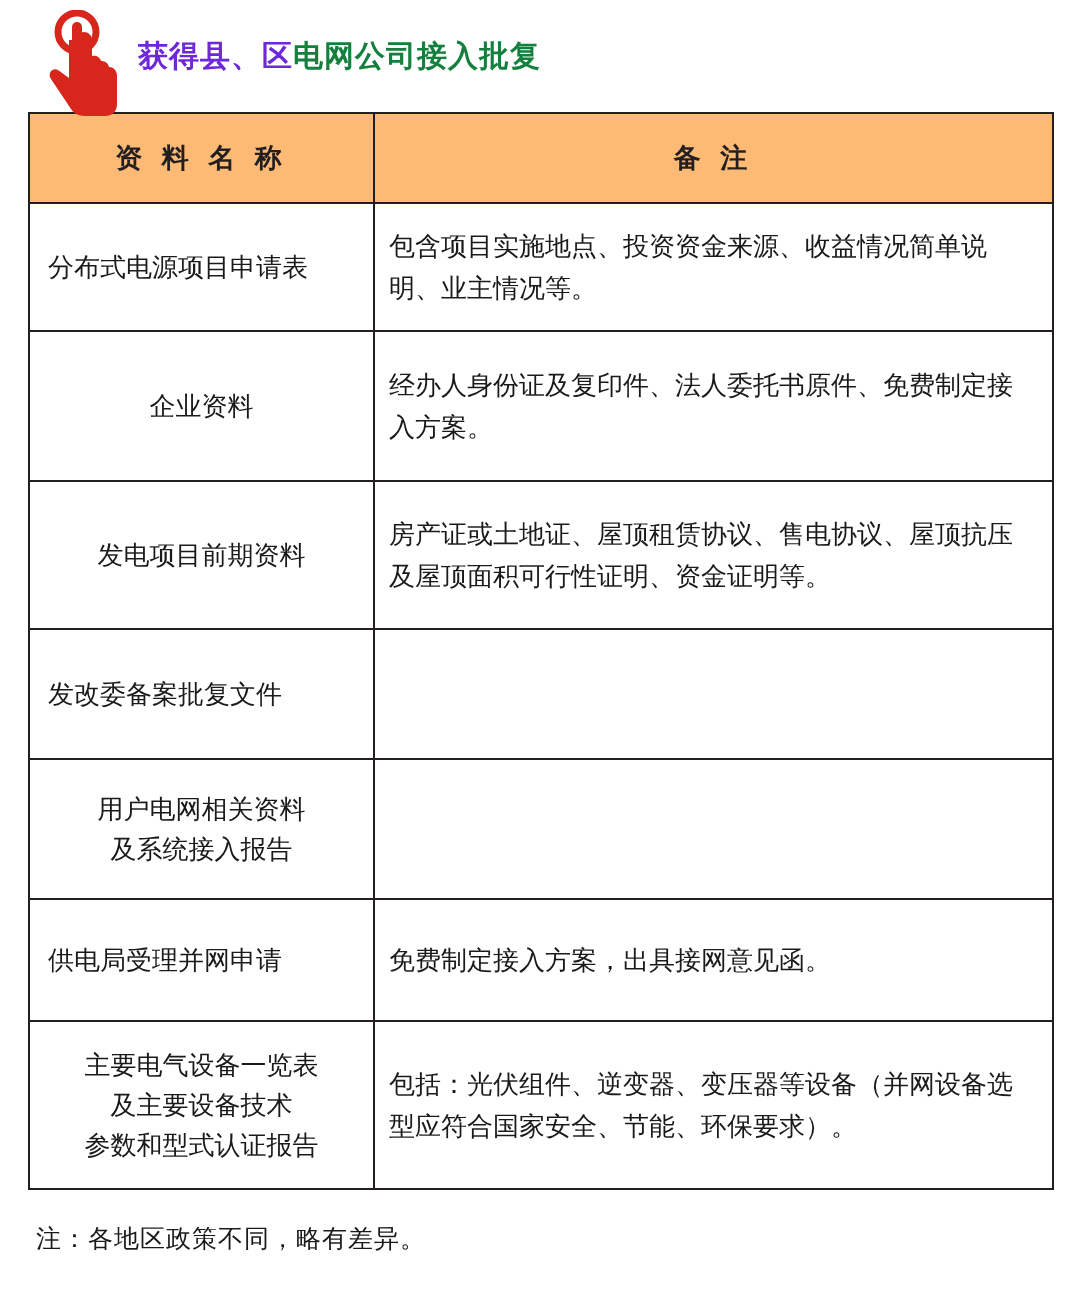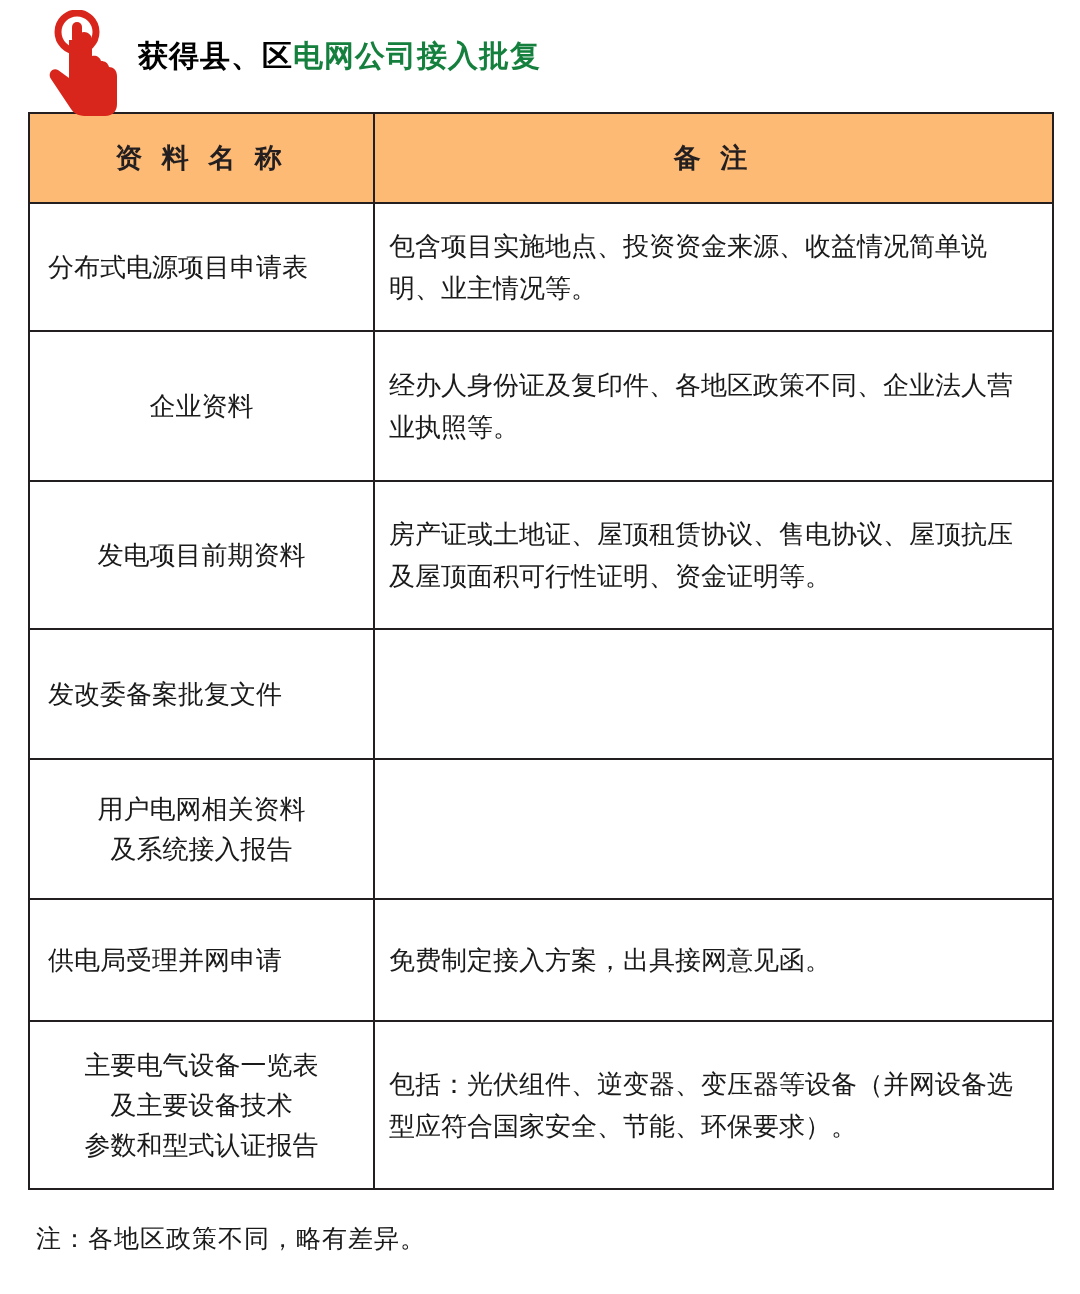--- a/index.html
+++ b/index.html
@@ -38,21 +38,21 @@
     height: 108px;
   }
   .header-title {
     margin-left: 108px;
     font-size: 30px;
     font-weight: bold;
     letter-spacing: 1px;
     white-space: nowrap;
   }
   .header-title .plain {
-    color: #000000;
+    color: #6d28d9;
   }
   .header-title .accent {
     color: #15803d;
   }
 
   
   .table-wrap {
     margin: 0 28px;
     width: 1024px;
     box-sizing: border-box;
@@ -146,21 +146,21 @@
           <th>备  注</th>
         </tr>
       </thead>
       <tbody>
         <tr class="row-1">
           <td class="cell-name left-align">分布式电源项目申请表</td>
           <td class="cell-note">包含项目实施地点、投资资金来源、收益情况简单说明、业主情况等。</td>
         </tr>
         <tr class="row-2">
           <td class="cell-name">企业资料</td>
-          <td class="cell-note">经办人身份证及复印件、各地区政策不同、企业法人营业执照等。</td>
+          <td class="cell-note">经办人身份证及复印件、法人委托书原件、免费制定接入方案。</td>
         </tr>
         <tr class="row-3">
           <td class="cell-name">发电项目前期资料</td>
           <td class="cell-note">房产证或土地证、屋顶租赁协议、售电协议、屋顶抗压及屋顶面积可行性证明、资金证明等。</td>
         </tr>
         <tr class="row-4">
           <td class="cell-name left-align">发改委备案批复文件</td>
           <td class="cell-note"></td>
         </tr>
         <tr class="row-5">

